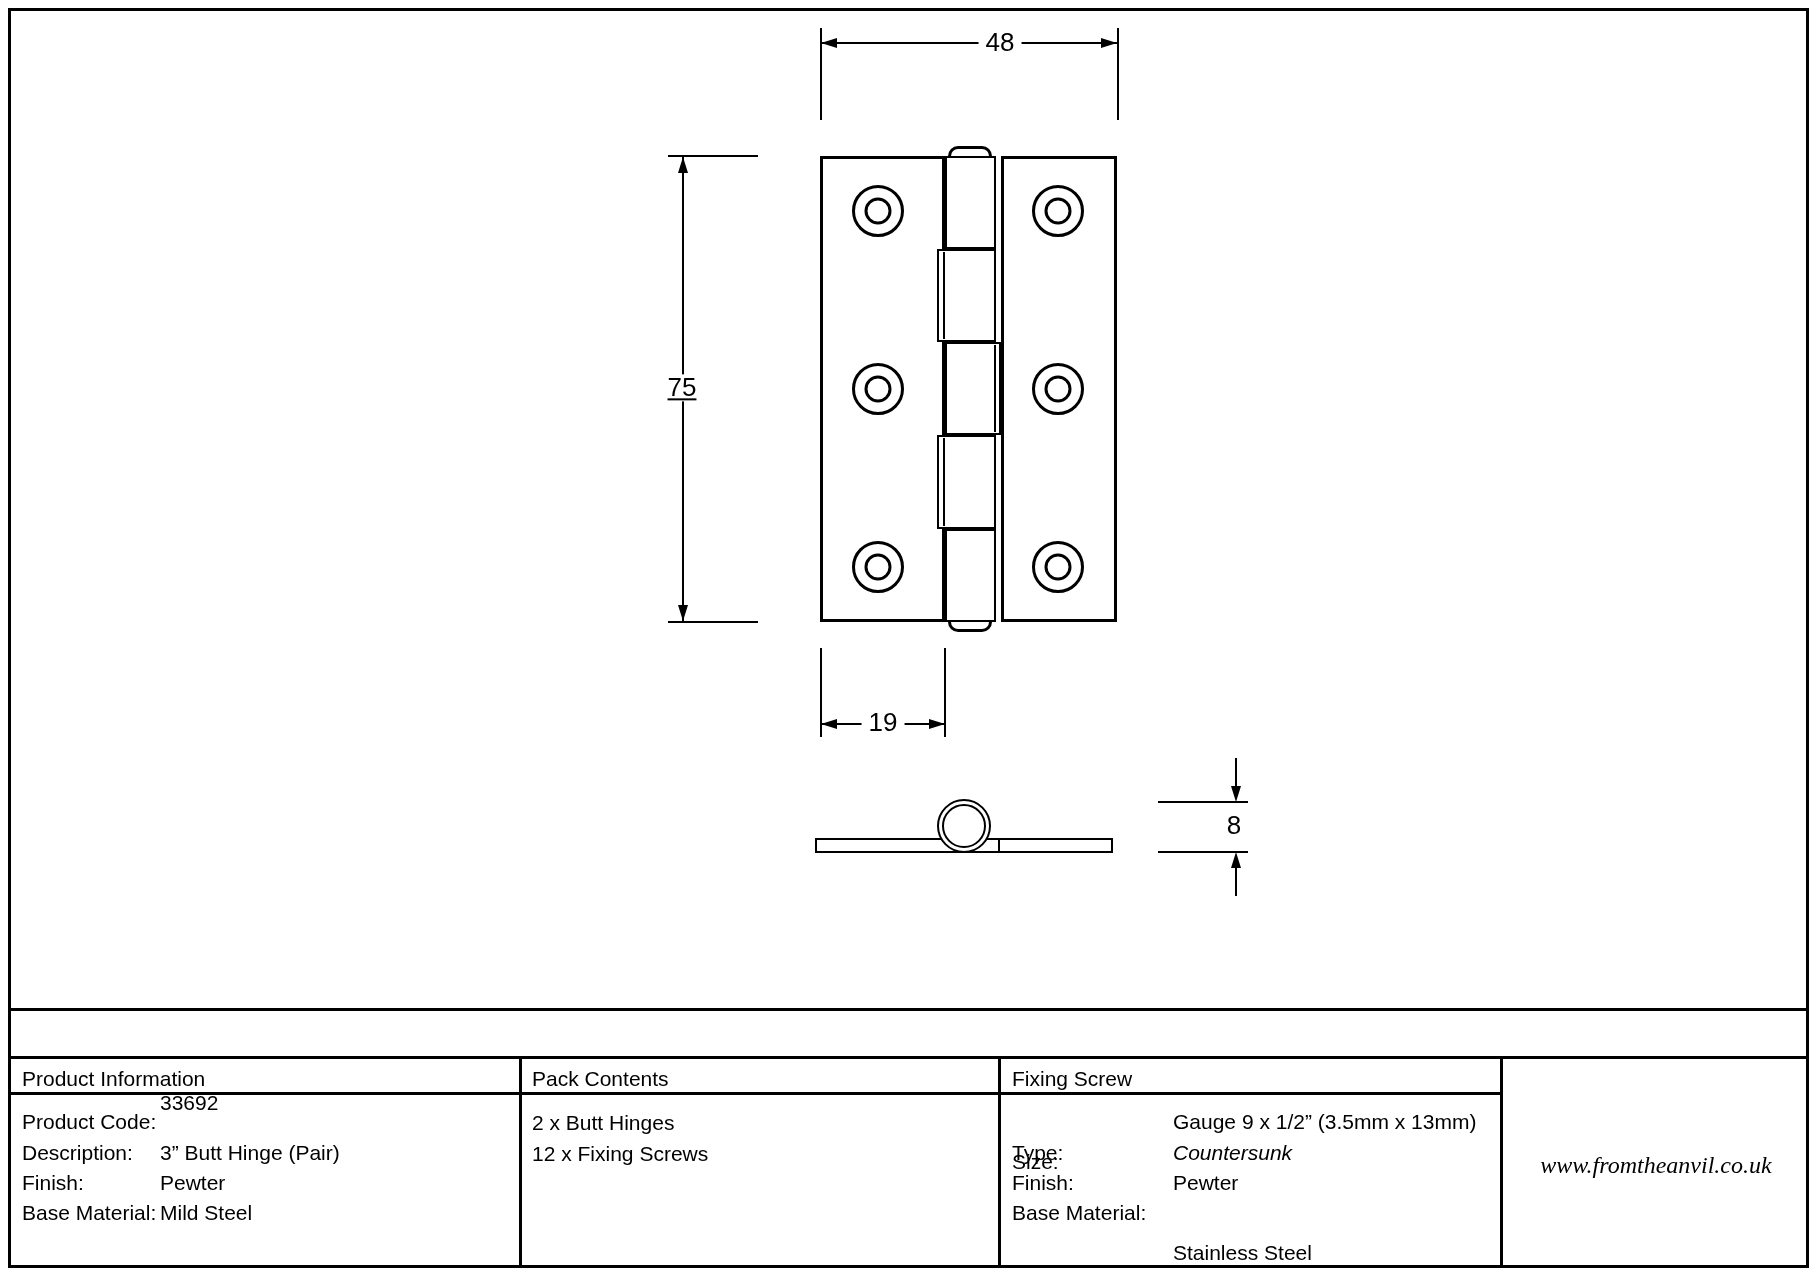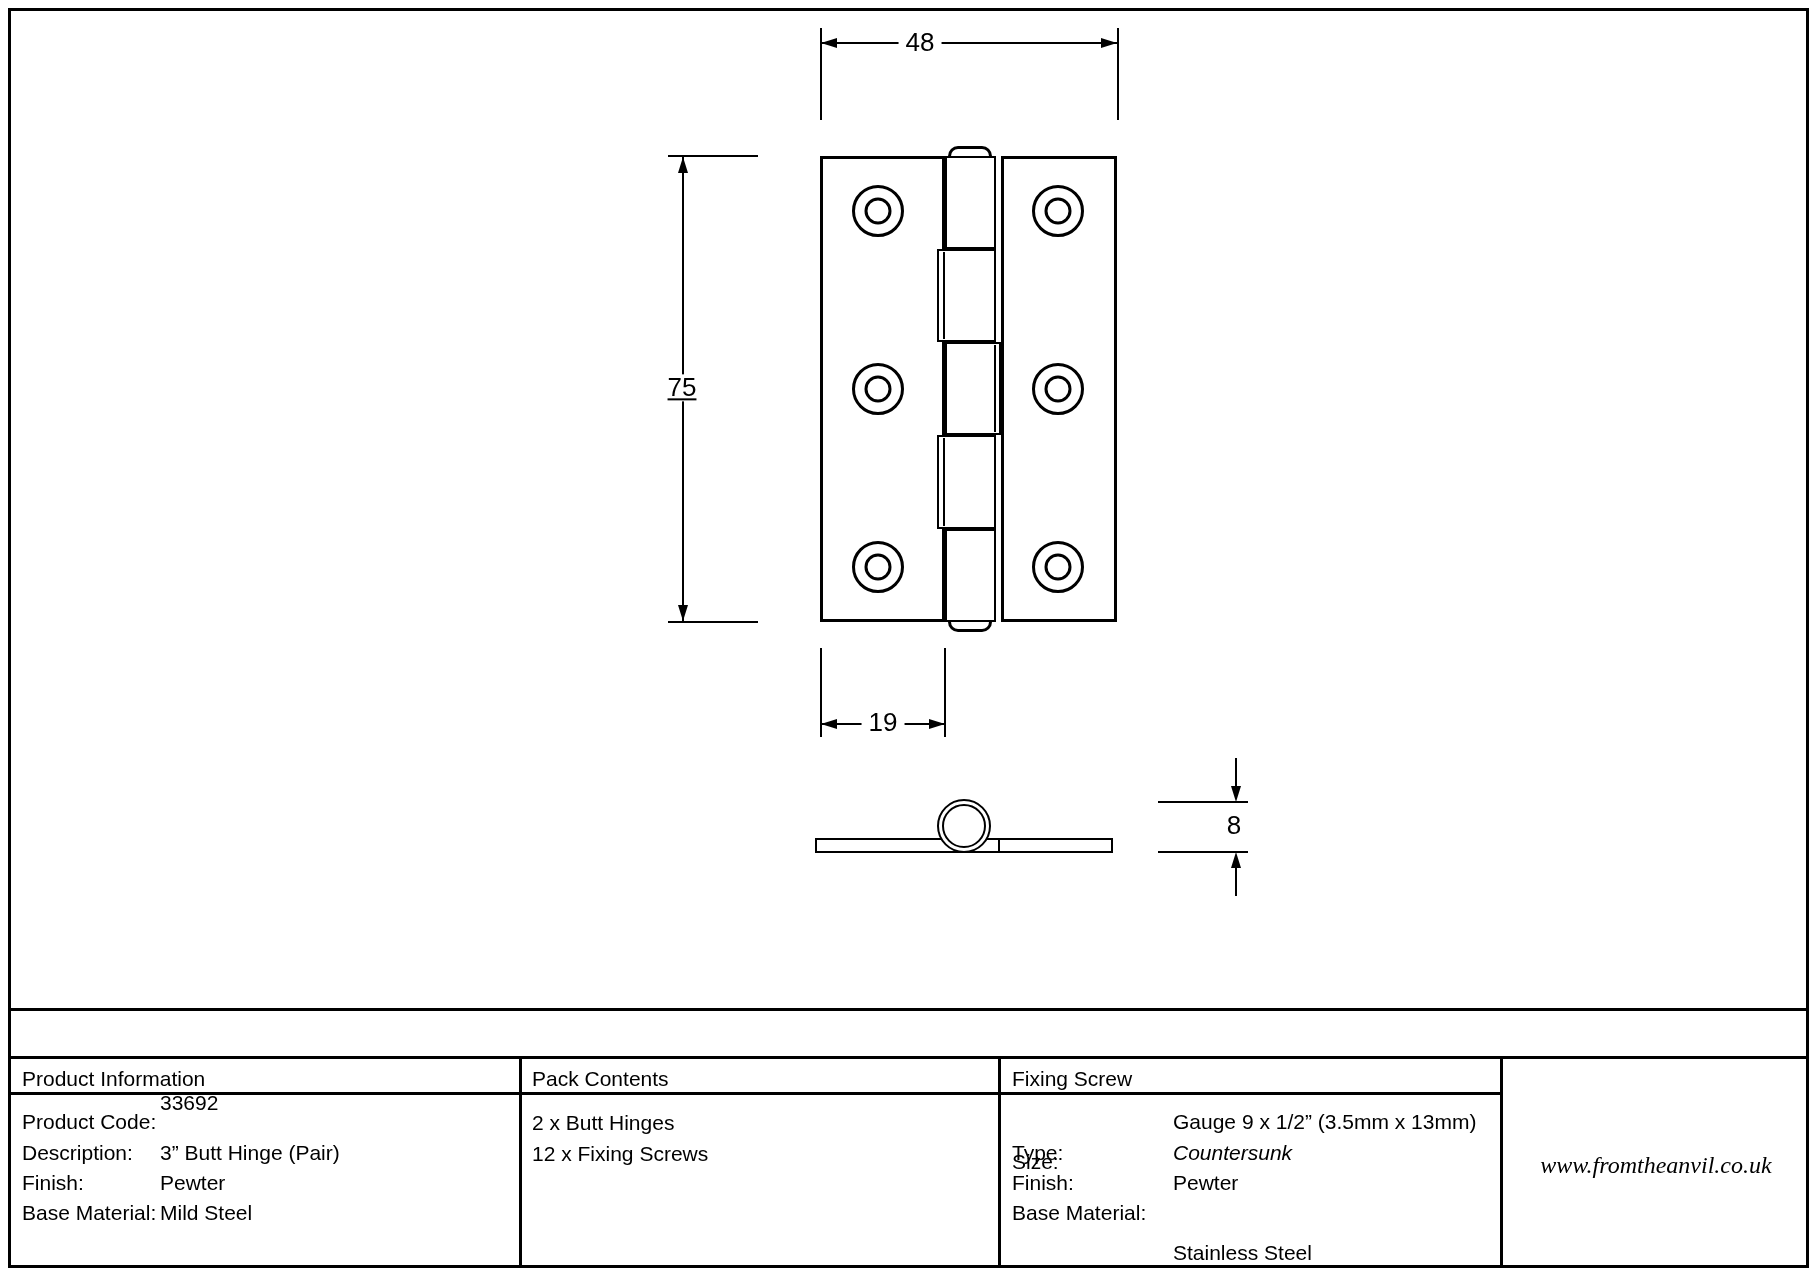--- a/index.html
+++ b/index.html
@@ -76,21 +76,21 @@
     <div class="hole" style="left:1032px;top:363px;"></div>
     <div class="hole" style="left:1032px;top:541px;"></div>
   </div>
 
   <div>
     <div class="vl vthin" style="left:820px;top:28px;height:92px;"></div>
     <div class="vl vthin" style="left:1117px;top:28px;height:92px;"></div>
     <div class="hl thin" style="left:820px;top:42px;width:298px;"></div>
     <div class="arrL" style="left:821px;top:38px;"></div>
     <div class="arrR" style="left:1101px;top:38px;"></div>
-    <div class="dimtext" style="left:920px;top:43px;">48</div>
+    <div class="dimtext" style="left:1000px;top:43px;">48</div>
   </div>
 
   <div>
     <div class="hl thin" style="left:668px;top:155px;width:90px;"></div>
     <div class="hl thin" style="left:668px;top:621px;width:90px;"></div>
     <div class="vl vthin" style="left:682px;top:156px;height:466px;"></div>
     <div class="arrU" style="left:678px;top:157px;"></div>
     <div class="arrD" style="left:678px;top:605px;"></div>
     <div class="dimtext" style="left:682px;top:388px;text-decoration:underline;">75</div>
   </div>

